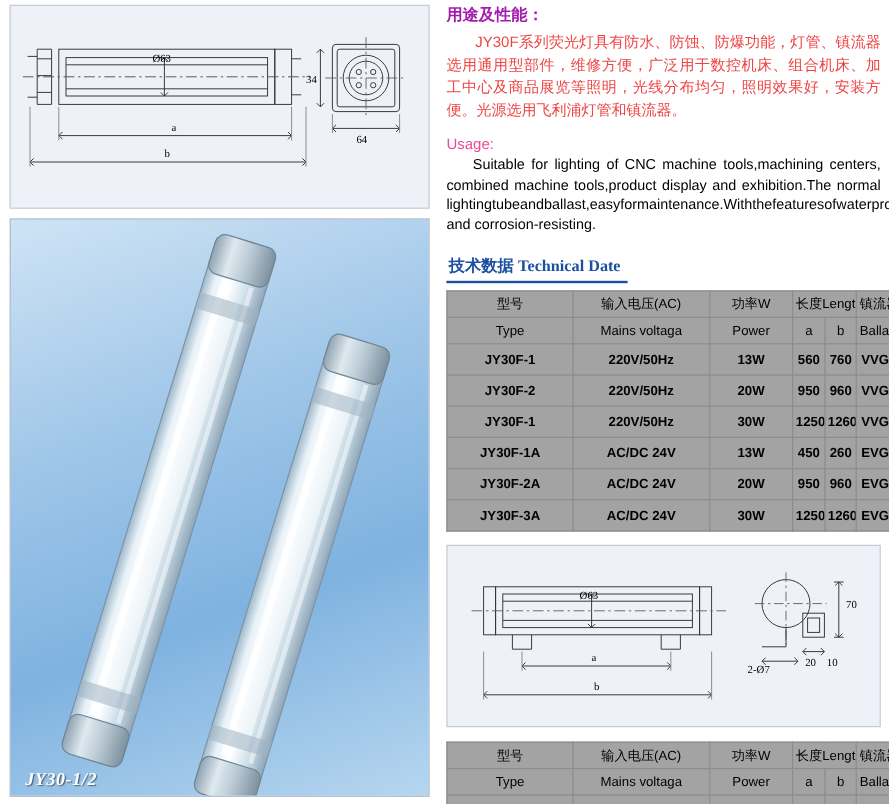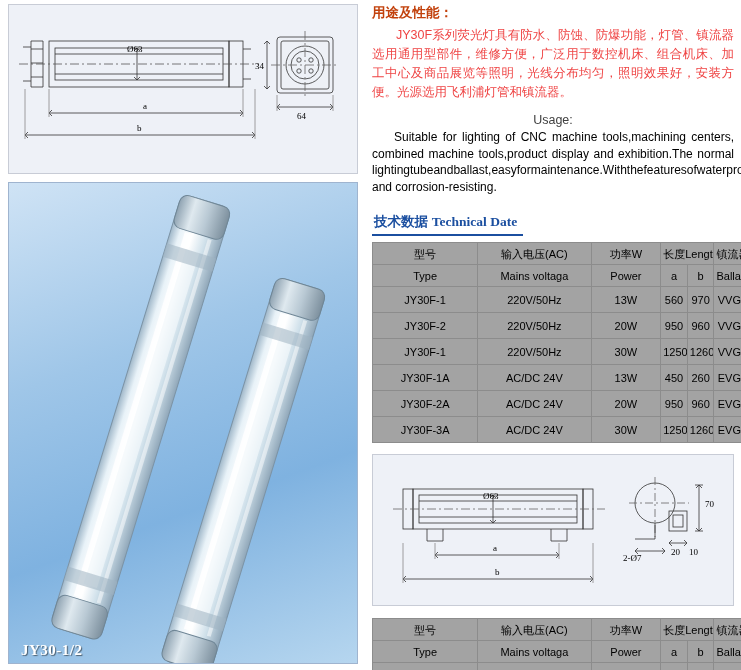--- a/index.html
+++ b/index.html
@@ -44,54 +44,54 @@
     box-sizing: border-box;
     background: linear-gradient(160deg, #cfe3f5 0%, #9fc6e8 35%, #7fb2e0 65%, #b6d6ef 100%);
     overflow: hidden;
   }
   .photo-caption {
     position: absolute;
     left: 0;
     bottom: 0;
     padding: 3px 10px 4px 12px;
     font-family: "Liberation Serif", serif;
+    font-style: italic;
     font-weight: bold;
     font-size: 15px;
     color: #ffffff;
     text-shadow: 1px 1px 1px rgba(0,0,0,.5);
     letter-spacing: .5px;
   }
 
   
   .right-col {
     position: absolute;
     left: 372px;
     top: 4px;
     width: 362px;
   }
   .sec-title {
     font-family: "Liberation Sans", sans-serif;
     font-weight: bold;
     font-size: 13.5px;
-    color: #c2410c;
+    color: #a21caf;
     margin: 0 0 4px 0;
   }
   .para-cn {
     font-size: 12.5px;
     line-height: 19px;
     color: #ef4444;
     text-align: justify;
     margin: 0;
   }
   .para-cn .indent { display: inline-block; width: 24px; }
   .usage-label {
     font-size: 12.5px;
-    color: #404040;
+    color: #ec4899;
     margin: 11px 0 2px 0;
-    text-align: center;
   }
   .para-en {
     font-size: 12px;
     line-height: 16.5px;
     color: #000;
     text-align: justify;
     margin: 0;
   }
   .para-en .indent { display: inline-block; width: 22px; }
 
@@ -127,21 +127,21 @@
     padding: 2px 2px;
     text-align: center;
     font-weight: normal;
     font-size: 11px;
     line-height: 14px;
     vertical-align: middle;
     white-space: nowrap;
     overflow: hidden;
   }
   table.spec thead td { height: 17px; }
-  table.spec tbody td { height: 21px; }
+  table.spec tbody td { height: 21px; font-weight: bold; }
   td.tleft { text-align: left; padding-left: 5px; }
   .hdr-type { width: 72px; }
   .hdr-volt { width: 78px; }
   .hdr-power { width: 46px; }
   .hdr-a { width: 34px; }
   .hdr-b { width: 34px; }
   .hdr-bal-l { width: 40px; }
   .hdr-bal-r { width: 58px; }
 
   
@@ -303,21 +303,21 @@
           <td class="hdr-bal-l">Ballast Install</td>
           <td class="hdr-bal-r">Ballast</td>
         </tr>
       </thead>
       <tbody>
         <tr>
           <td class="tleft">JY30F-1</td>
           <td>220V/50Hz</td>
           <td>13W</td>
           <td>560</td>
-          <td>970</td>
+          <td>760</td>
           <td>VVG</td>
           <td>电感内置</td>
         </tr>
         <tr>
           <td class="tleft">JY30F-2</td>
           <td>220V/50Hz</td>
           <td>20W</td>
           <td>950</td>
           <td>960</td>
           <td>VVG</td>

